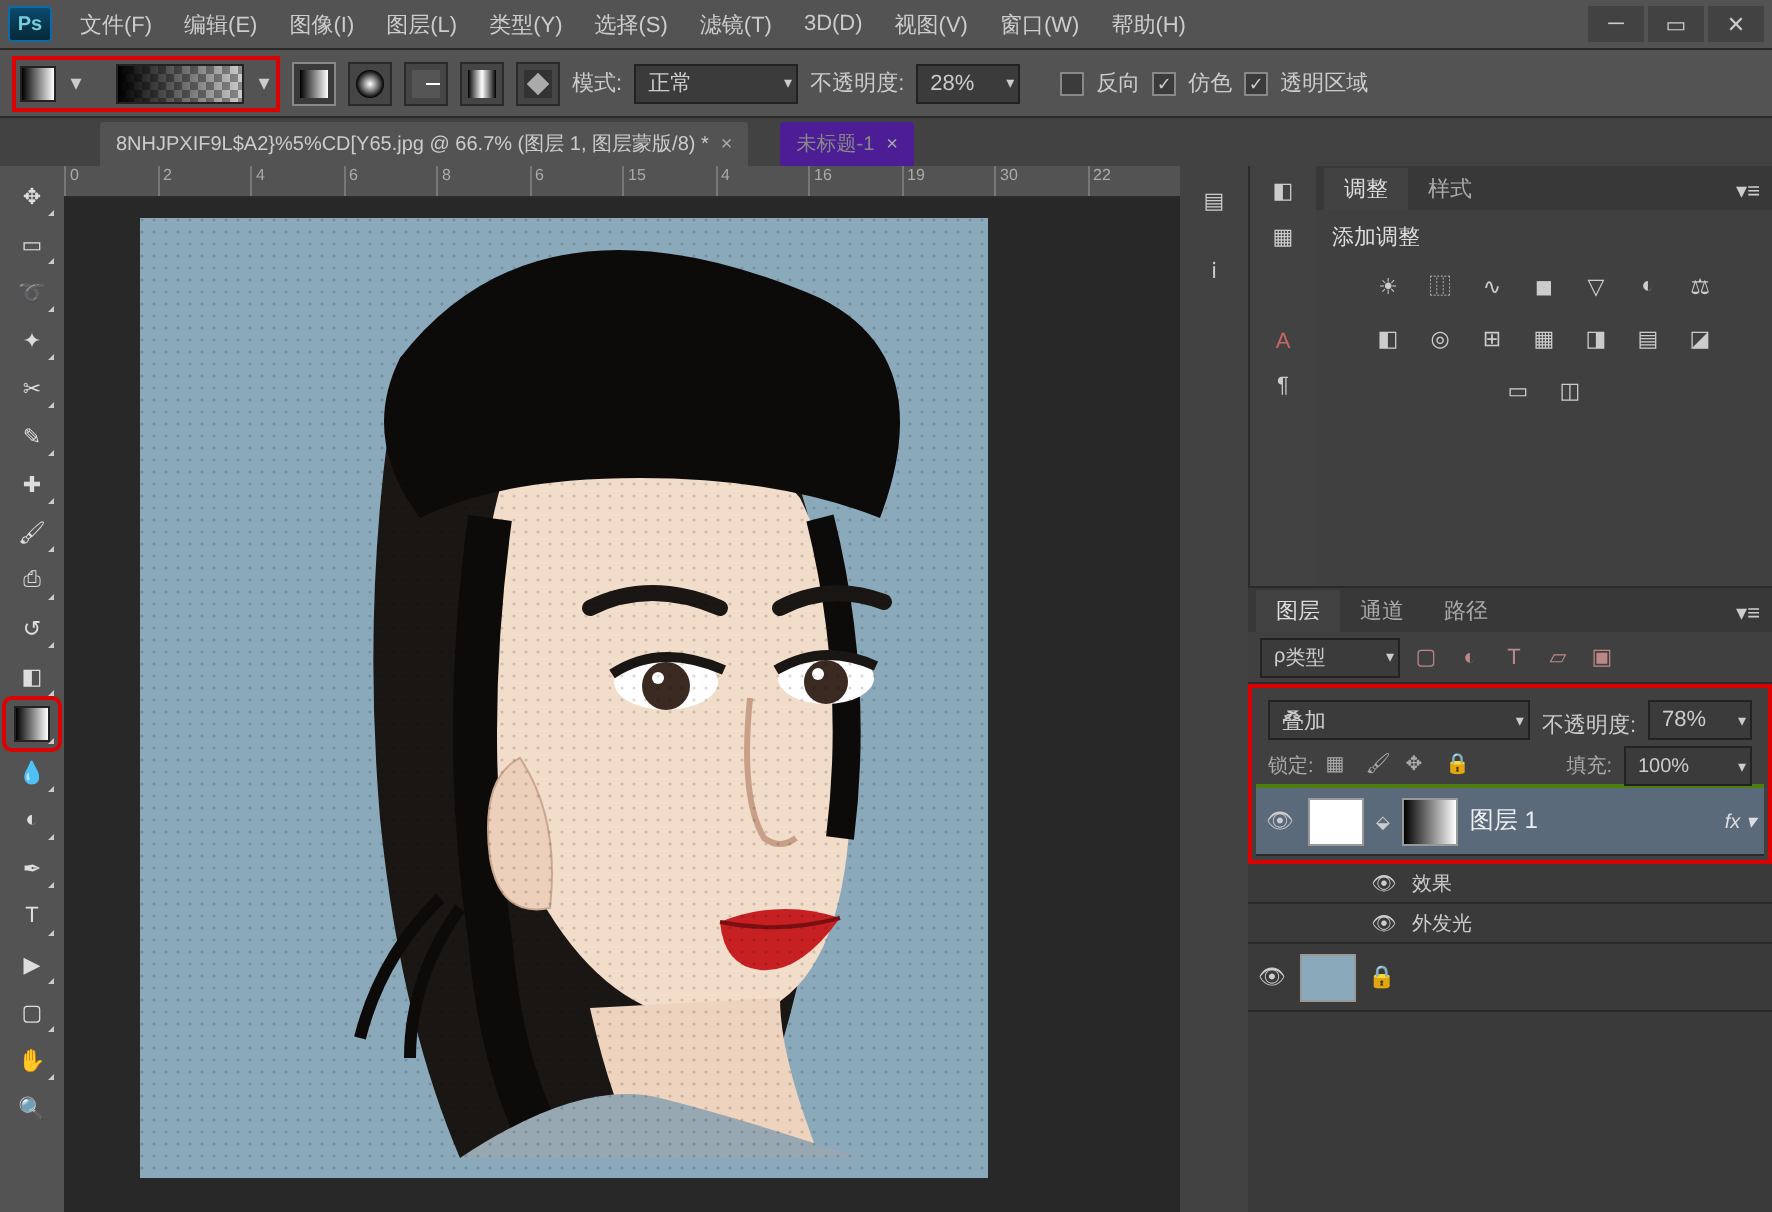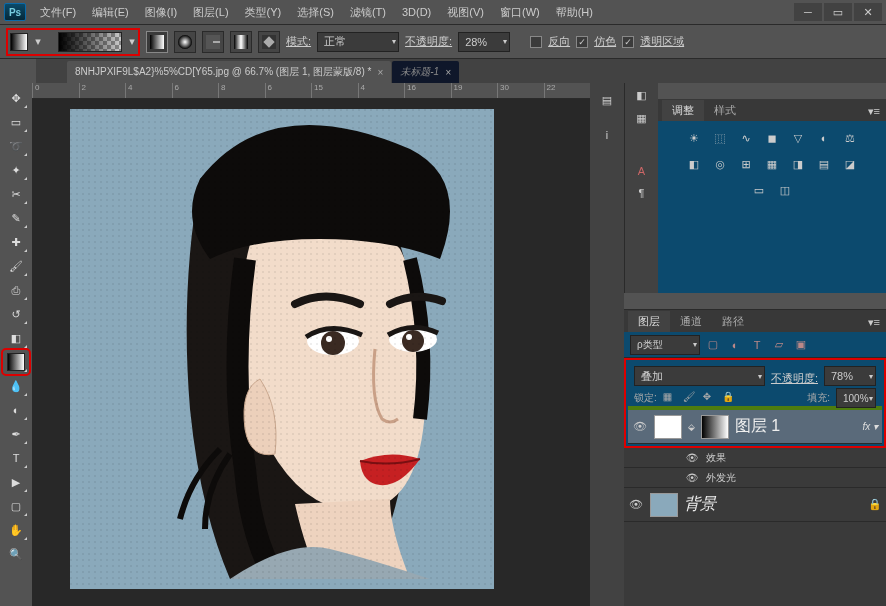--- a/index.html
+++ b/index.html
@@ -20,26 +20,26 @@
 .swatch-dd { width: 8px; height: 20px; display: flex; align-items: center; justify-content: center; color: #ccc; }
 .checker { background-image: linear-gradient(45deg,#888 25%,transparent 25%),linear-gradient(-45deg,#888 25%,transparent 25%),linear-gradient(45deg,transparent 75%,#888 75%),linear-gradient(-45deg,transparent 75%,#888 75%); background-size: 8px 8px; background-position: 0 0,0 4px,4px -4px,-4px 0; background-color: #ccc; }
 .grad-preview { width: 64px; height: 20px; border: 1px solid #222; position: relative; overflow: hidden; }
 .grad-preview::after { content: ""; position: absolute; inset: 0; background: linear-gradient(90deg,#000,transparent); }
 .grad-type-btn { width: 22px; height: 22px; border: 1px solid #2a2a2a; background: #454545; display: flex; align-items: center; justify-content: center; cursor: pointer; }
 .grad-type-btn.active { background: #3a3a3a; border-color: #888; }
 .sel { height: 20px; background: #3b3b3b; border: 1px solid #222; color: #ccc; padding: 0 14px 0 6px; display: flex; align-items: center; position: relative; }
 .sel .arr { position: absolute; right: 2px; font-size: 8px; }
 .cb { width: 12px; height: 12px; border: 1px solid #888; display: inline-flex; align-items: center; justify-content: center; background: #3b3b3b; }
 .cb.checked::after { content: "✓"; font-size: 9px; color: #ccc; }
-.label { color: #ccc; text-decoration: underline; }
-
-
-.doc-tabs { height: 24px; background: #424242; display: flex; align-items: flex-end; padding-left: 31px; gap: 1px; margin-left: 36px; }
+.label { color: #ccc; }
+
+
+.doc-tabs { height: 24px; background: #424242; display: flex; align-items: flex-end; padding-left: 50px; gap: 16px; }
 .doc-tab { height: 22px; padding: 3px 8px; background: #535353; display: flex; align-items: center; gap: 6px; font-size: 10px; color: #ccc; cursor: pointer; border-top-left-radius: 2px; border-top-right-radius: 2px; }
-.doc-tab.inactive { background: #0f172a; color: #888; font-style: italic; }
+.doc-tab.inactive { background: #4c1d95; color: #888; }
 .tab-x { color: #aaa; cursor: pointer; }
 
 
 .main { display: flex; height: 523px; }
 
 
 .tools-col { width: 32px; background: #535353; display: flex; flex-direction: column; align-items: center; padding-top: 4px; gap: 2px; }
 .tool { width: 24px; height: 22px; display: flex; align-items: center; justify-content: center; cursor: pointer; border-radius: 2px; color: #ddd; position: relative; }
 .tool.red-selected { outline: 2px solid #d00; outline-offset: 1px; }
 .tool-dot { position: absolute; bottom: 1px; right: 1px; width: 0; height: 0; border-left: 3px solid transparent; border-bottom: 3px solid #ccc; }
@@ -51,52 +51,52 @@
 .artboard { width: 424px; height: 480px; background: #8aa9bb; position: relative; overflow: hidden; }
 .artboard svg { width: 100%; height: 100%; display: block; }
 
 
 .right { width: 296px; display: flex; }
 .dock-strip { width: 34px; background: #424242; display: flex; flex-direction: column; align-items: center; padding-top: 6px; gap: 12px; }
 .dock-strip .di { width: 22px; height: 22px; display: flex; align-items: center; justify-content: center; color: #ccc; cursor: pointer; }
 .right-cols { display: flex; flex-direction: column; flex: 1; }
 .mini-row { display: flex; }
 .mini-col { width: 34px; background: #424242; display: flex; flex-direction: column; align-items: center; padding: 6px 0; gap: 10px; border-left: 1px solid #2a2a2a; }
-.panels { flex: 1; background: #0c4a6e; display: flex; flex-direction: column; margin-top: 16px; }
+.panels { flex: 1; background: #404040; display: flex; flex-direction: column; }
 
 .panel-tabs { height: 22px; display: flex; align-items: flex-end; background: #383838; padding-left: 4px; }
 .ptab { padding: 3px 10px; font-size: 11px; color: #aaa; cursor: pointer; }
 .ptab.active { background: #424242; color: #ddd; }
 .ptab-menu { margin-left: auto; padding: 3px 6px; cursor: pointer; }
 
 .adjust-body { padding: 6px 8px; }
 .adjust-title { font-size: 11px; color: #ddd; margin-bottom: 6px; }
 .adj-icons { display: flex; flex-wrap: wrap; gap: 8px; justify-content: center; padding: 2px 8px; }
 .adj-icons .ai { width: 18px; height: 18px; color: #ccc; display: flex; align-items: center; justify-content: center; cursor: pointer; }
 
 .layer-panel { flex: 1; display: flex; flex-direction: column; }
 .layer-filter { height: 26px; display: flex; align-items: center; padding: 0 6px; gap: 4px; border-bottom: 1px solid #2a2a2a; }
 .layer-filter .sel { width: 70px; font-size: 10px; }
 .lf-icon { width: 18px; height: 18px; color: #b88; display: flex; align-items: center; justify-content: center; cursor: pointer; }
 .layer-opts { padding: 4px 6px; display: flex; flex-direction: column; gap: 4px; }
 .big-red { border: 2px solid #d00; padding: 2px; }
 .row { display: flex; align-items: flex-end; gap: 6px; }
 .row .sel { flex: 1; }
 
-.lock-row { height: 20px; display: flex; align-items: center; gap: 6px; padding: 0 6px; border-bottom: 4px solid #4d7c0f; font-size: 10px; color: #aaa; }
+.lock-row { height: 20px; display: flex; align-items: center; gap: 6px; padding: 0 6px; border-bottom: 2px solid #4d7c0f; font-size: 10px; color: #aaa; }
 .lock-row .lk { width: 14px; height: 14px; color: #aaa; }
 
 .layer-list { flex: 1; background: #3a3a3a; }
 .layer-row { display: flex; align-items: center; height: 34px; padding: 0 4px; gap: 6px; border-bottom: 1px solid #2a2a2a; }
 .layer-row.selected { background: #5a6a7a; }
 .layer-row.sub { height: 20px; padding-left: 60px; font-size: 10px; color: #ccc; }
 .eye { width: 16px; text-align: center; color: #ccc; cursor: pointer; }
 .thumb { width: 28px; height: 24px; border: 1px solid #999; background: #fff; }
 .mask-thumb { width: 28px; height: 24px; border: 1px solid #999; background: linear-gradient(90deg,#000,#fff); }
-.layer-name { flex: 1; font-size: 16px; color: #eee; }
+.layer-name { flex: 1; font-size: 12px; color: #eee; }
 .fx { font-size: 10px; font-style: italic; color: #ddd; margin-left: auto; }
 .lock-i { color: #aaa; }
 
 .svg-icon { width: 16px; height: 16px; }
 </style>
 </head>
 <body>
 
 <div class="titlebar">
   <div class="ps-logo">Ps</div>
@@ -312,20 +312,21 @@
           <div class="di" style="color:#c66">A</div>
           <div class="di">¶</div>
         </div>
         <div class="panels">
           <div class="panel-tabs">
             <div class="ptab active">调整</div>
             <div class="ptab">样式</div>
             <div class="ptab-menu">▾≡</div>
           </div>
           <div class="adjust-body">
+            <div class="adjust-title">添加调整</div>
             <div class="adj-icons">
               <div class="ai">☀</div>
               <div class="ai">⿲</div>
               <div class="ai">∿</div>
               <div class="ai">◼</div>
               <div class="ai">▽</div>
               <div class="ai">◐</div>
               <div class="ai">⚖</div>
               <div class="ai">◧</div>
               <div class="ai">◎</div>
@@ -376,21 +377,21 @@
                 </div>
             </div>
           </div>
           <div class="lock-row">
             <span>锁定:</span>
             <span class="lk">▦</span>
             <span class="lk">🖌</span>
             <span class="lk">✥</span>
             <span class="lk">🔒</span>
             <span style="margin-left:auto">填充:</span>
-            <div class="sel" style="width:40px">
+            <div class="sel" style="width:64px">
                 <span>100%</span>
                 <span class="arr">▾</span>
               </div>
           </div>
 
           <div class="layer-row selected">
             <div class="eye">👁</div>
             <div class="thumb checker"></div>
             <div style="font-size:9px;color:#ccc">⬙</div>
             <div class="mask-thumb"></div>
@@ -404,21 +405,20 @@
             <div class="eye">👁</div>
             <span>效果</span>
           </div>
           <div class="layer-row sub">
             <div class="eye">👁</div>
             <span>外发光</span>
           </div>
           <div class="layer-row">
             <div class="eye">👁</div>
             <div class="thumb" style="background:#8aa9bb"></div>
-            <div class="layer-name" style="font-style:italic">背景</div>
             <div class="lock-i">🔒</div>
           </div>
         </div>
       </div>
     </div>
   </div>
 
 </div>
 
 </body></html>

